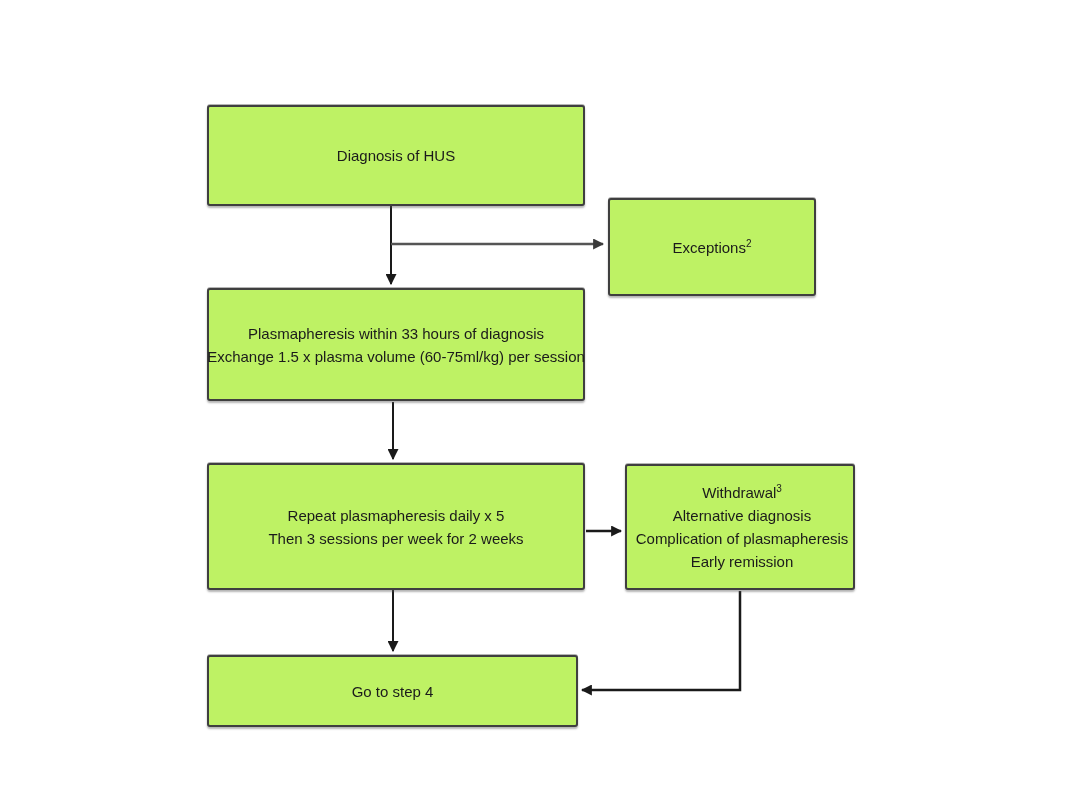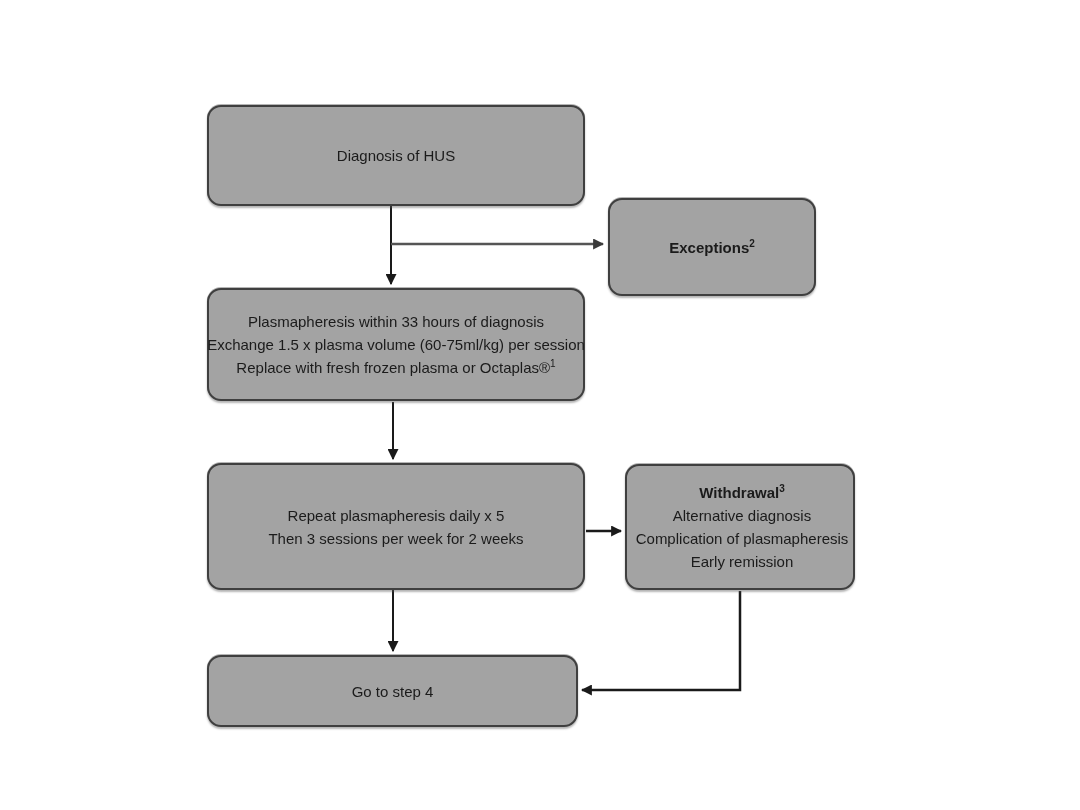--- a/index.html
+++ b/index.html
@@ -17,36 +17,36 @@
   }
   .connectors {
     position: absolute;
     left: 0;
     top: 0;
     pointer-events: none;
   }
   .node {
     position: absolute;
     box-sizing: border-box;
-    background: #a3a3a3;
+    background: #bef264;
     border: 2px solid #3f3f3f;
-    border-radius: 14px;
+    border-radius: 3px;
     box-shadow: 0 2px 2px rgba(90,90,90,0.45), 0 -1px 0 rgba(120,120,120,0.55);
     display: flex;
     flex-direction: column;
     justify-content: center;
     align-items: center;
     text-align: center;
     font-size: 15px;
     line-height: 23px;
     color: #1b1b1b;
     padding: 4px 8px;
   }
   .node .line { white-space: nowrap; }
-  .node .bold { font-weight: bold; }
+  .node .bold { font-weight: normal; }
   sup {
     font-size: 10px;
     line-height: 0;
     vertical-align: super;
   }
 </style>
 </head>
 <body>
 
 <div class="canvas">
@@ -72,21 +72,20 @@
     <div class="line">Diagnosis of HUS</div>
   </div>
 
   <div class="node" style="left:608px; top:198px; width:208px; height:98px;">
     <div class="line bold"><span>Exceptions</span><sup>2</sup></div>
   </div>
 
   <div class="node" style="left:207px; top:288px; width:378px; height:113px;">
     <div class="line">Plasmapheresis within 33 hours of diagnosis</div>
     <div class="line">Exchange 1.5 x plasma volume (60-75ml/kg) per session</div>
-    <div class="line"><span>Replace with fresh frozen plasma or Octaplas®</span><sup>1</sup></div>
   </div>
 
   <div class="node" style="left:207px; top:463px; width:378px; height:127px;">
     <div class="line">Repeat plasmapheresis daily x 5</div>
     <div class="line">Then 3 sessions per week for 2 weeks</div>
   </div>
 
   <div class="node" style="left:625px; top:464px; width:230px; height:126px;padding-left:12px;">
     <div class="line bold"><span>Withdrawal</span><sup>3</sup></div>
     <div class="line">Alternative diagnosis</div>

